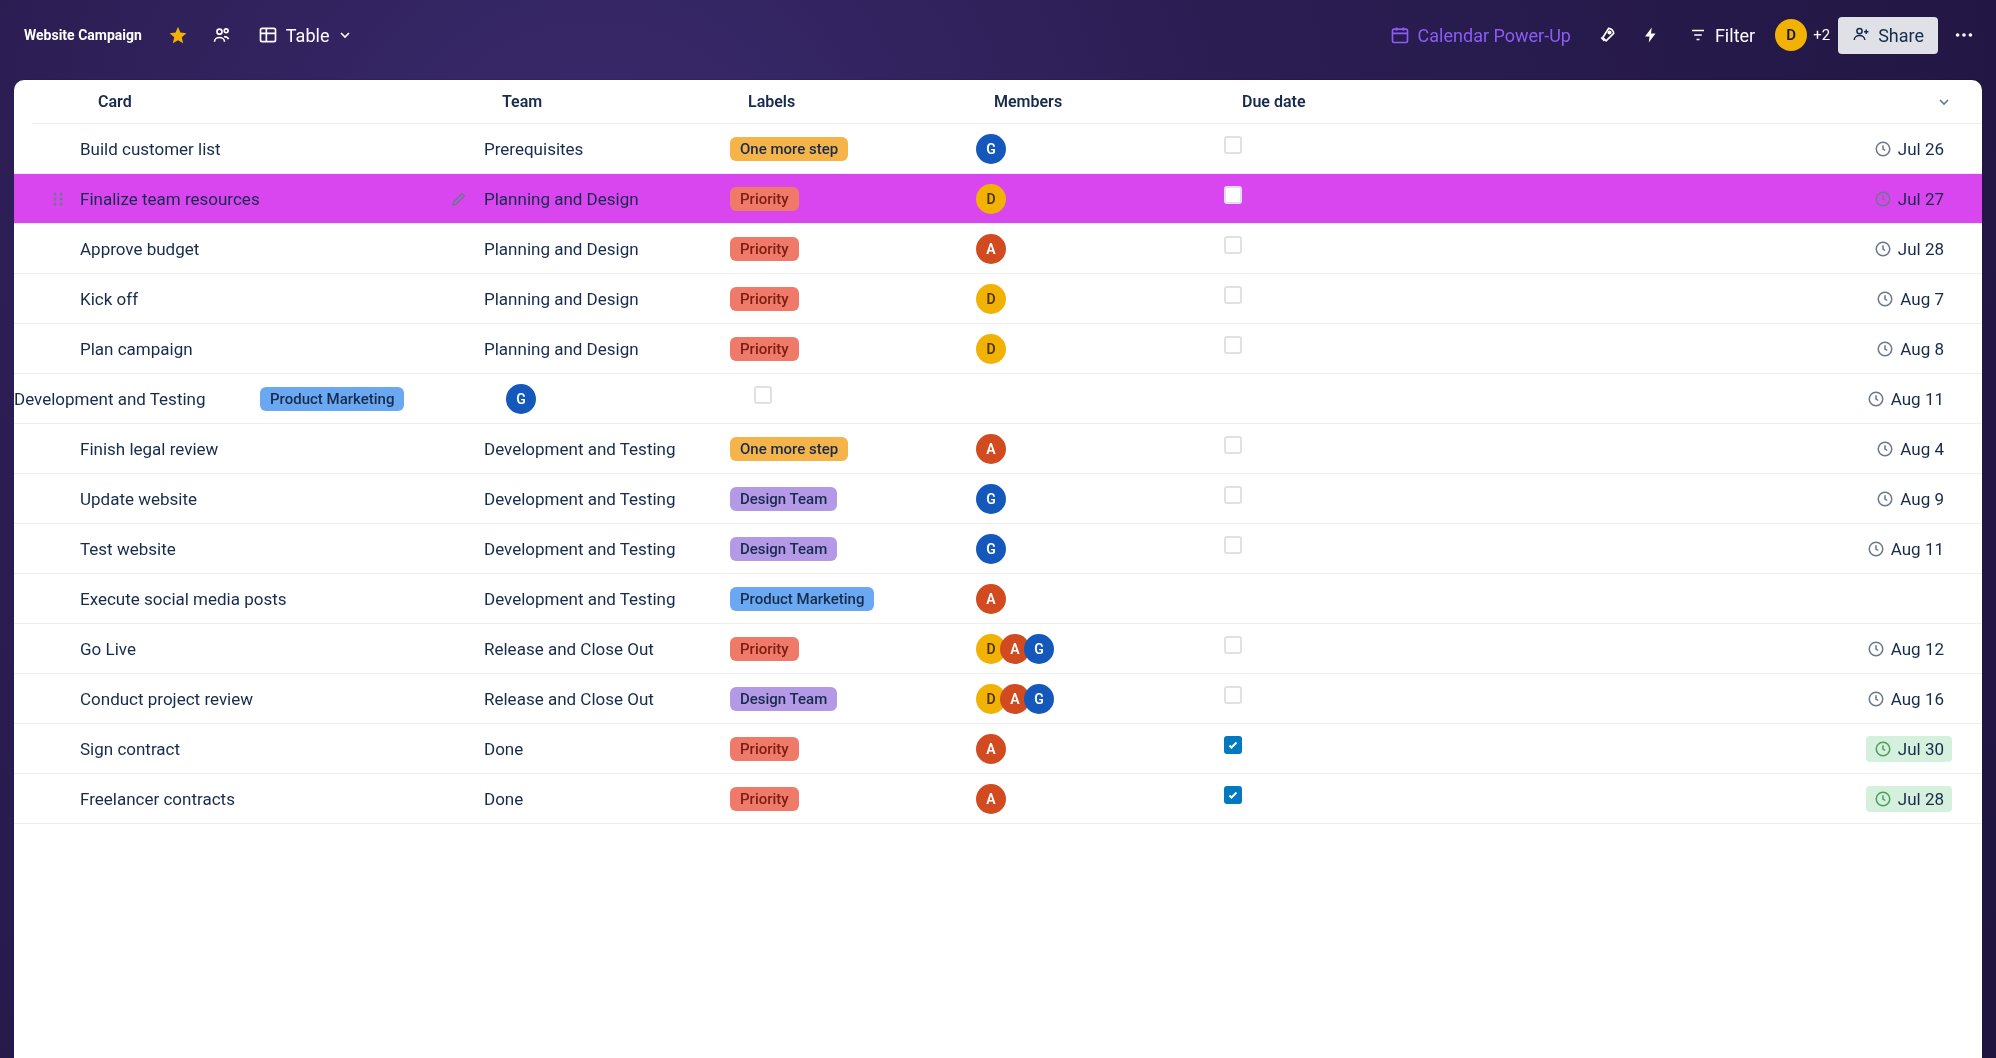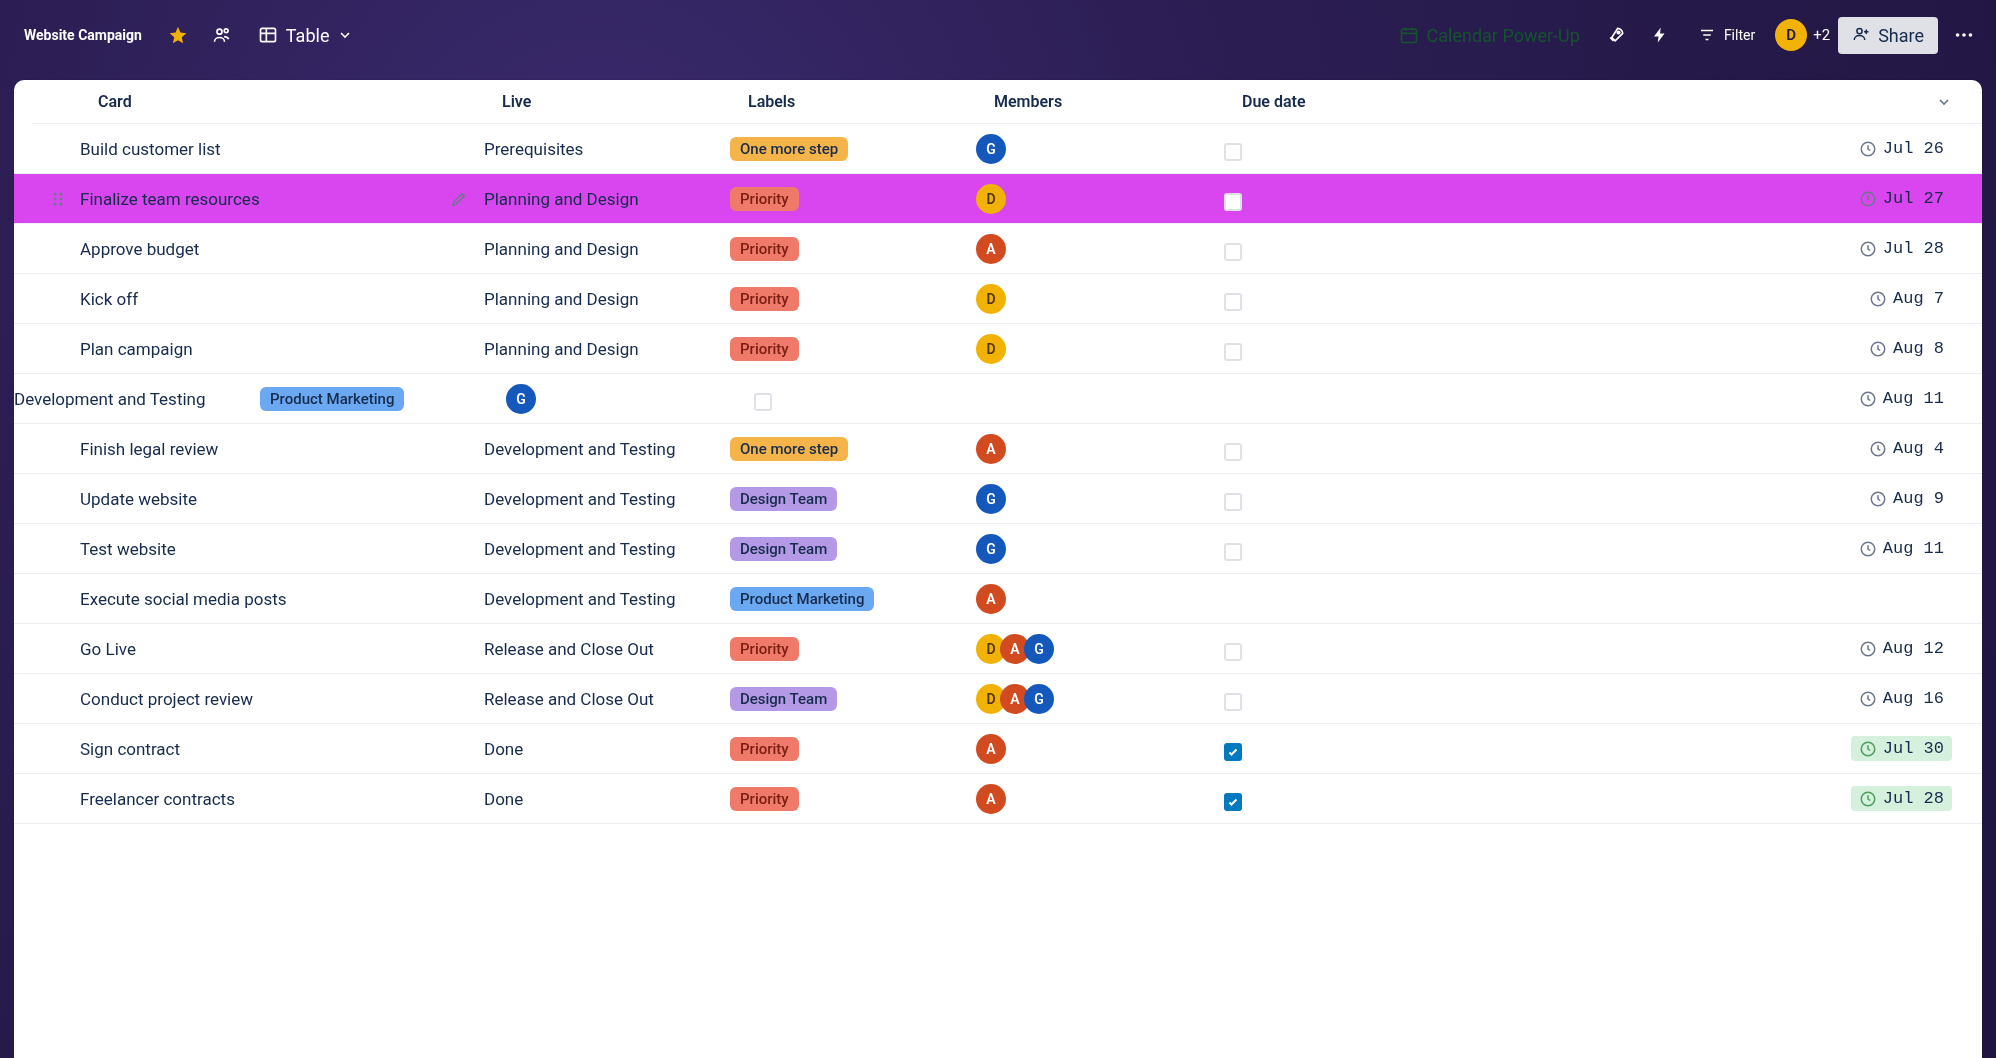--- a/index.html
+++ b/index.html
@@ -35,26 +35,26 @@
     cursor: pointer;
     color: #fff;
   }
   .view-switch {
     display:flex; align-items:center; gap:8px;
     padding: 6px 10px; border-radius:4px; cursor:pointer;
     color:#fff; font-size:18px;
   }
   .spacer { flex:1; }
   .powerup {
-    display:flex; align-items:center; gap:8px; color:#14532d;
+    display:flex; align-items:center; gap:8px; color:#8b5cf6;
     font-size:18px; padding:6px 10px; border-radius:4px;
   }
   .filter-btn {
     display:flex; align-items:center; gap:8px; color:#fff;
-    font-size:14px; padding:6px 12px; border-radius:4px; cursor:pointer;
+    font-size:18px; padding:6px 12px; border-radius:4px; cursor:pointer;
   }
   .avatar {
     width:32px; height:32px; border-radius:50%; display:flex;
     align-items:center; justify-content:center; font-weight:600;
     font-size:15px; color:#1f1540;
   }
   .avatar.small { width:30px; height:30px; font-size:14px; }
   .header-members { display:flex; align-items:center; gap:2px; color:#fff; }
   .plus-count { font-size:15px; margin-left:4px; }
   .share-btn {
@@ -100,21 +100,21 @@
   }
   .trow.hover .edit-icon { display:block; }
 
   .label-pill {
     display:inline-flex; align-items:center; padding:3px 10px;
     border-radius:6px; font-size:15px; font-weight:500; color:#172b4d;
   }
   .members-cell { display:flex; gap:-4px; }
   .members-cell .avatar + .avatar { margin-left:-6px; }
 
-  .due-cell { display:flex; align-items:flex-end; gap:8px;font-family:Liberation Mono, monospace; }
+  .due-cell { display:flex; align-items:flex-start; gap:8px; }
   .due-check {
     width:18px; height:18px; border:2px solid #dfe1e6; border-radius:3px;
     display:inline-flex; align-items:center; justify-content:center;
     cursor:pointer; background:#fff;
   }
   .due-check.checked { background:#0079bf; border-color:#0079bf; color:#fff; font-size:13px; }
   .due-date-wrap { display:flex; align-items:center; gap:6px; padding:3px 8px; border-radius:4px; }
   .due-date-wrap.done { background:#d6f0de; }
   .clock-icon { color:#6b778c; }
   .due-date-wrap.done .clock-icon { color:#4e9e5f; }
@@ -212,21 +212,21 @@
         <circle cx="5" cy="12" r="2"></circle>
         <circle cx="12" cy="12" r="2"></circle>
         <circle cx="19" cy="12" r="2"></circle>
       </svg>
   </div>
 </div>
 
 <div class="table-wrap">
   <div class="thead">
     <div class="col-card">Card</div>
-    <div class="col-list">Live</div>
+    <div class="col-list">Team</div>
     <div class="col-labels">Labels</div>
     <div class="col-members">Members</div>
     <div class="col-due">
       <span>Due date</span>
       <span>
         <svg width="16" height="16" viewBox="0 0 24 24" fill="none" stroke="#6b778c" stroke-width="2.5">
             <path d="M6 9l6 6 6-6"></path>
           </svg>
       </span>
     </div>

